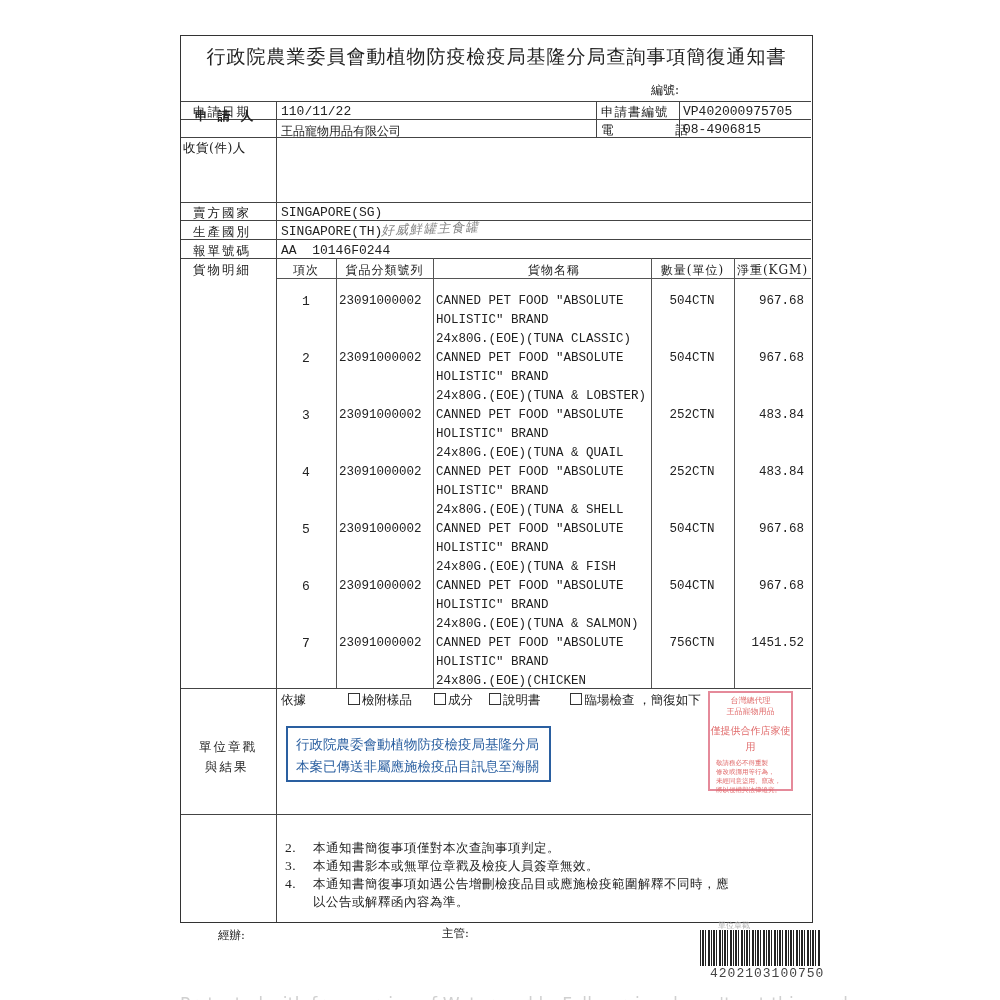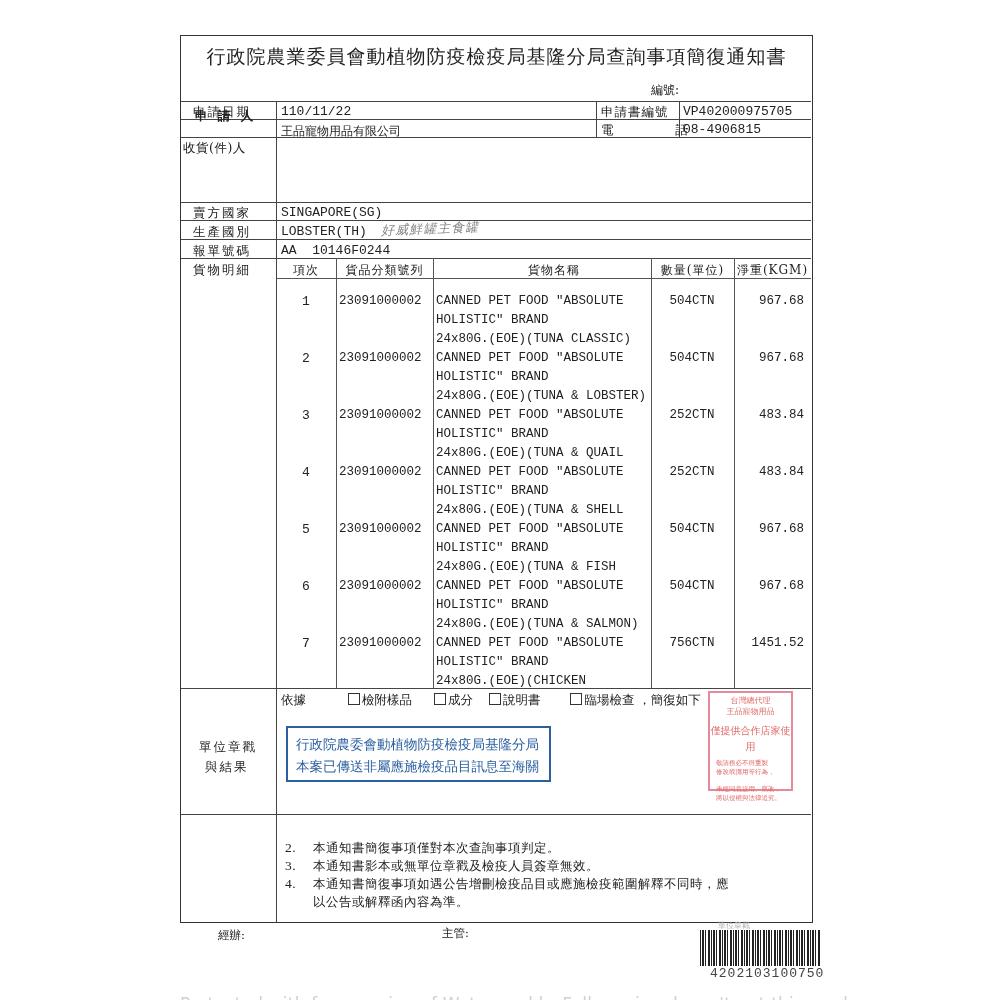--- a/index.html
+++ b/index.html
@@ -108,21 +108,21 @@
   <div class="val-cn" style="left:100px; top:87px;">王品寵物用品有限公司</div>
   <div class="lbl" style="left:420px; top:86px; white-space:pre;">電          話</div>
   <div class="val" style="left:502px; top:86px;">08-4906815</div>
 
   <div class="lbl" style="left:2px; top:104px; letter-spacing:0.5px;">收貨(件)人</div>
 
   <div class="lbl" style="left:12px; top:169px;">賣方國家</div>
   <div class="val" style="left:100px; top:169px;">SINGAPORE(SG)</div>
 
   <div class="lbl" style="left:12px; top:188px;">生產國別</div>
-  <div class="val" style="left:100px; top:188px;">LOBSTER(TH)</div>
+  <div class="val" style="left:100px; top:188px;">SINGAPORE(TH)</div>
   <div class="handwriting" style="left:200px; top:184px;">好威鮮罐主食罐</div>
 
   <div class="lbl" style="left:12px; top:207px;">報單號碼</div>
   <div class="val" style="left:100px; top:207px; white-space:pre;">AA  10146F0244</div>
 
   <div class="lbl" style="left:12px; top:226px;">貨物明細</div>
 
   <div class="th" style="left:95px; top:226px; width:60px;">項次</div>
   <div class="th" style="left:155px; top:226px; width:97px;">貨品分類號列</div>
   <div class="th" style="left:264px; top:226px; width:218px;">貨物名稱</div>
@@ -213,21 +213,21 @@
     <div>行政院農委會動植物防疫檢疫局基隆分局</div>
     <div>本案已傳送非屬應施檢疫品目訊息至海關</div>
   </div>
 
   <div class="stamp-red">
     <div class="l1">台灣總代理</div>
     <div class="l1">王品寵物用品</div>
     <div class="l2">僅提供合作店家使用</div>
     <div class="l3">敬請務必不得重製</div>
     <div class="l3" style="margin-top:0">修改或挪用等行為，</div>
-    <div class="l3" style="margin-top:8px">未經同意盜用、竄改，</div>
+    <div class="l3" style="margin-top:0">未經同意盜用、竄改，</div>
     <div class="l3" style="margin-top:0">將以侵權與法律追究。</div>
   </div>
 
   <div class="note" style="left:104px; top:804px;"><span class="num">2.</span><span>本通知書簡復事項僅對本次查詢事項判定。</span></div>
   <div class="note" style="left:104px; top:822px;"><span class="num">3.</span><span>本通知書影本或無單位章戳及檢疫人員簽章無效。</span></div>
   <div class="note" style="left:104px; top:840px;"><span class="num">4.</span><span>本通知書簡復事項如遇公告增刪檢疫品目或應施檢疫範圍解釋不同時，應</span></div>
   <div class="note" style="left:104px; top:858px;"><span class="num"></span><span>以公告或解釋函內容為準。</span></div>
 </div>
 
 <div class="sign" style="left:218px; top:928px;">經辦:</div>

